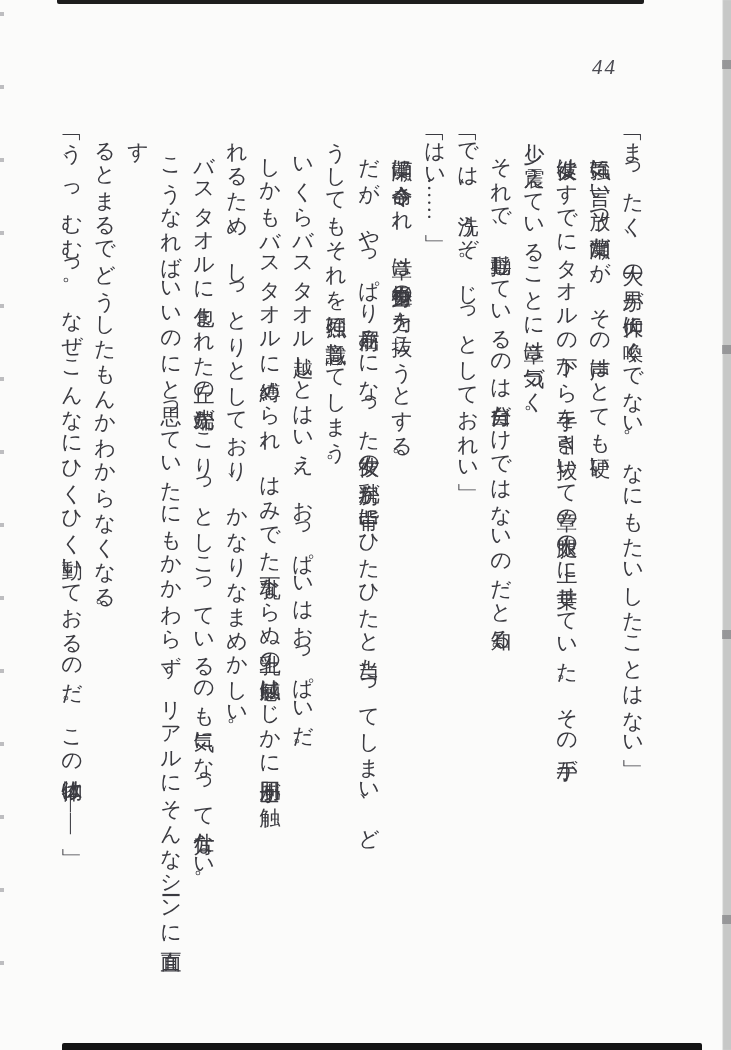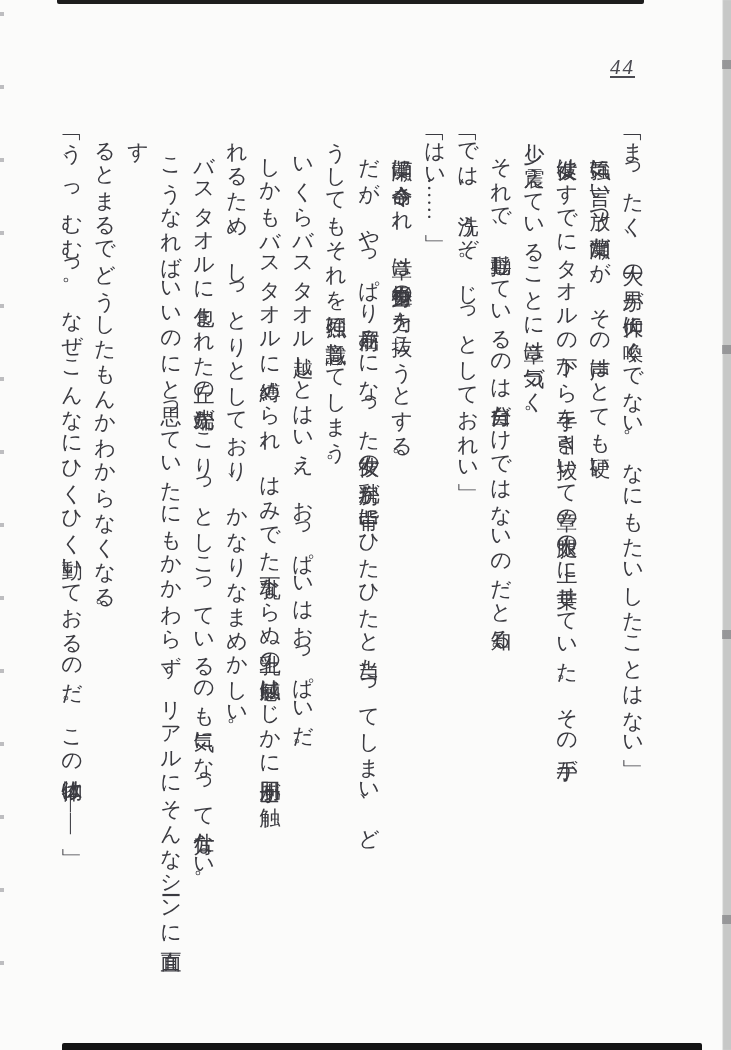--- a/index.html
+++ b/index.html
@@ -5,25 +5,24 @@
   html,body{margin:0;padding:0;background:#e8e8e8;}
   .screen{
     position:relative;
     width:731px;height:1050px;
     background:#fbfbfa;
     overflow:hidden;
     font-family:"Liberation Serif","DejaVu Serif",serif;
   }
   
   .page-number{
-    position:absolute;top:55px;left:610px;
+    position:absolute;top:55px;left:592px;
     font-style:italic;
     font-size:21px;letter-spacing:2px;
     color:#4b4b52;
-    text-decoration:underline;
   }
   
   .text-block{
     position:absolute;top:127px;right:82px;height:818px;
     writing-mode:vertical-rl;
     text-orientation:mixed;
     font-size:21px;
     line-height:33px;
     letter-spacing:0.8px;
     color:#3a3a40;

